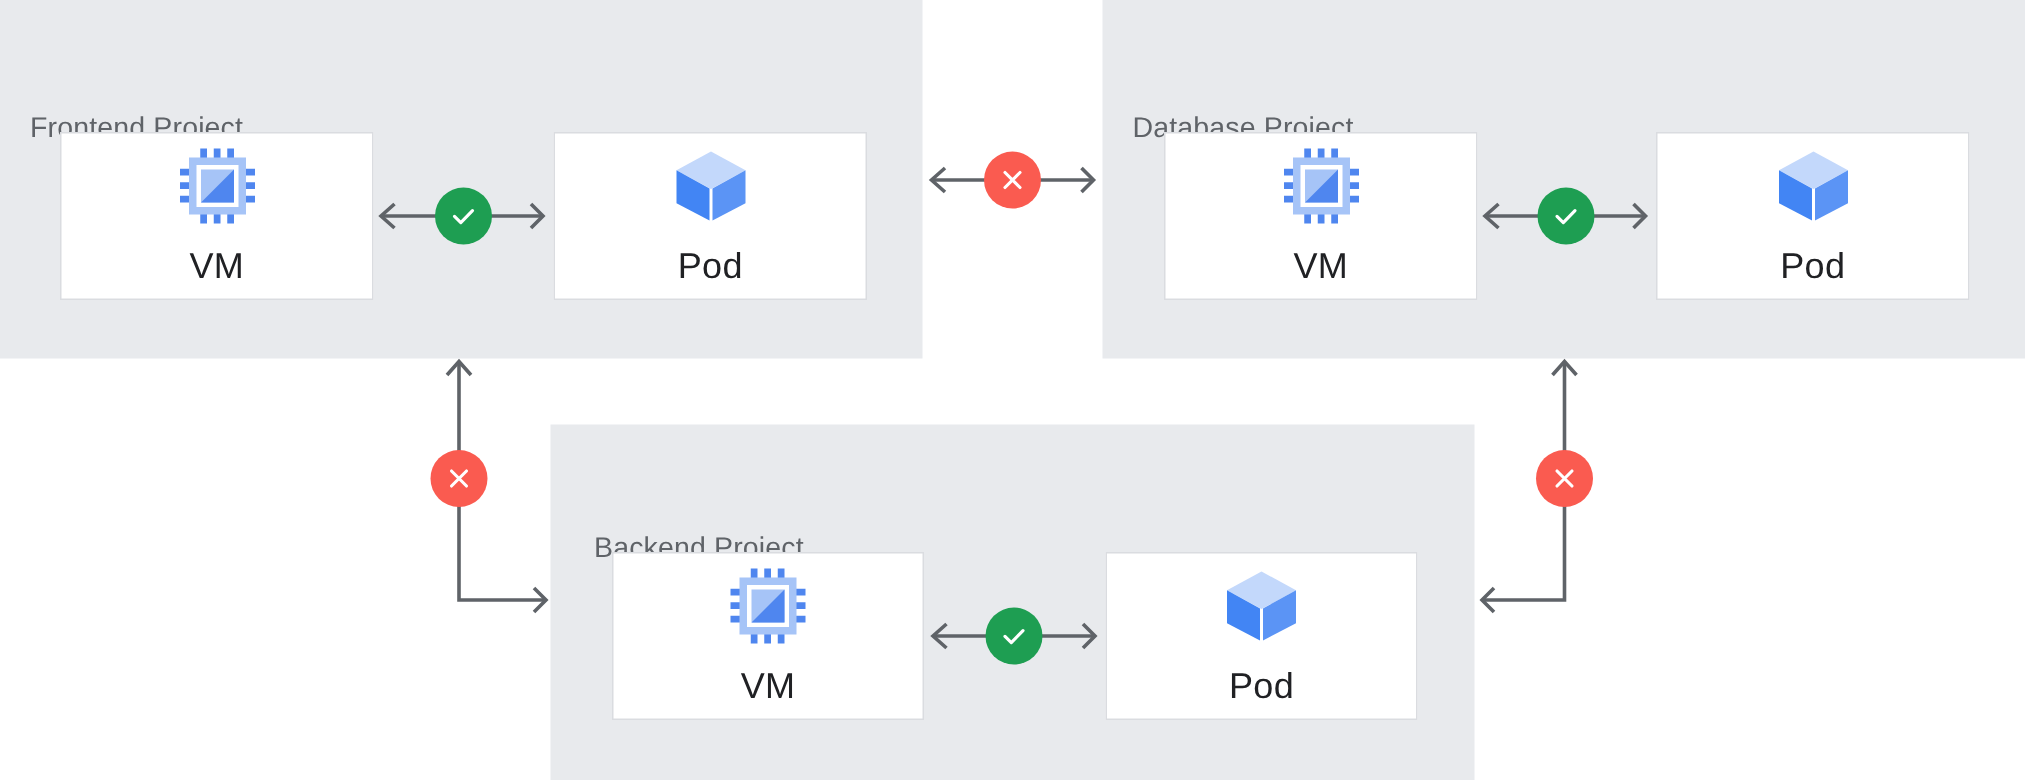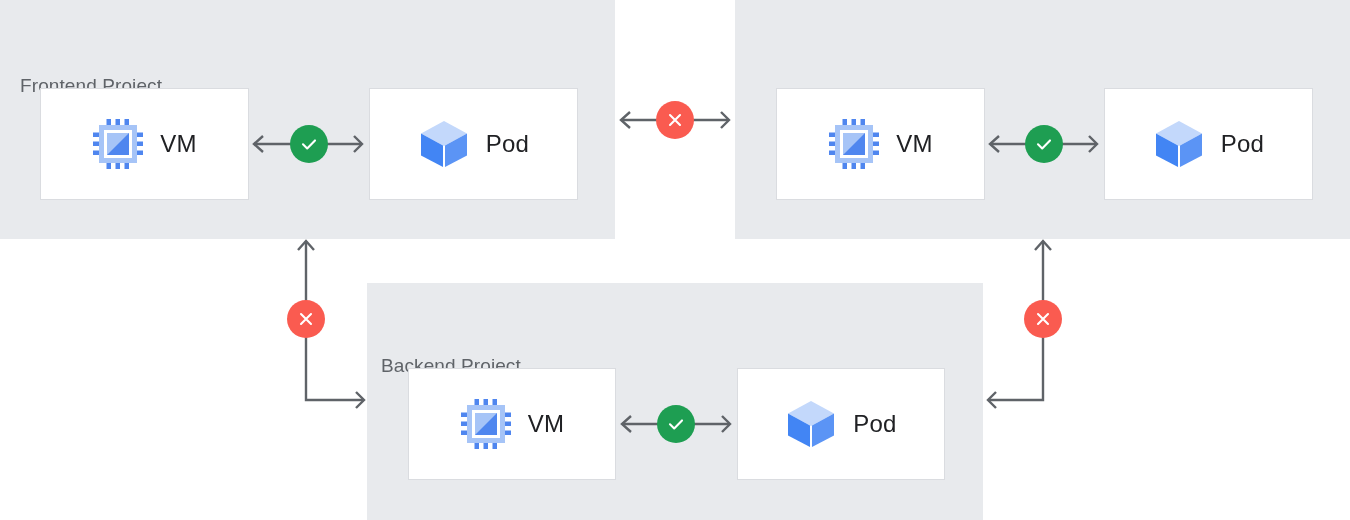--- a/index.html
+++ b/index.html
@@ -41,20 +41,21 @@
     border: 1px solid #dadce0;
     box-sizing: border-box;
     display: flex;
     align-items: center;
     justify-content: center;
   }
   .card-inner {
     display: flex;
     align-items: center;
     gap: 16px;
+    flex-direction: column;
   }
   .card-label {
     font-size: 24px;
     color: #202124;
     letter-spacing: 0.2px;
     line-height: 1;
   }
   .icon-wrap {
     width: 52px;
     height: 52px;
@@ -127,20 +128,21 @@
           <path d="M26 3 L49 15.5 L26 28 L3 15.5 Z" fill="#c3d8fb"></path>
           <path d="M3 15.5 L25 27.6 L25 49 L3 37.5 Z" fill="#4285f4"></path>
           <path d="M27 27.6 L49 15.5 L49 37.5 L27 49 Z" fill="#5b94f5"></path>
         </svg>
       </span>
       <span class="card-label">Pod</span>
     </div>
   </div>
 
   <div class="panel" style="left:735px; top:0px; width:615px; height:239px;"></div>
+  <div class="panel-title" style="left:755px; top:31px;">Database Project</div>
 
   <div class="card" style="left:776px; top:88px; width:209px; height:112px;">
     <div class="card-inner">
       <span class="icon-wrap">
         <svg viewBox="0 0 52 52" aria-hidden="true">
           <g fill="#4f86ef">
             <rect x="14.5" y="1" width="4.5" height="7"></rect>
             <rect x="23.5" y="1" width="4.5" height="7"></rect>
             <rect x="32.5" y="1" width="4.5" height="7"></rect>
             <rect x="14.5" y="44" width="4.5" height="7"></rect>
@@ -170,21 +172,21 @@
           <path d="M26 3 L49 15.5 L26 28 L3 15.5 Z" fill="#c3d8fb"></path>
           <path d="M3 15.5 L25 27.6 L25 49 L3 37.5 Z" fill="#4285f4"></path>
           <path d="M27 27.6 L49 15.5 L49 37.5 L27 49 Z" fill="#5b94f5"></path>
         </svg>
       </span>
       <span class="card-label">Pod</span>
     </div>
   </div>
 
   <div class="panel" style="left:367px; top:283px; width:616px; height:237px;"></div>
-  <div class="panel-title" style="left:381px; top:311px;">Backend Project</div>
+  <div class="panel-title" style="left:396px; top:311px;">Backend Project</div>
 
   <div class="card" style="left:408px; top:368px; width:208px; height:112px;">
     <div class="card-inner">
       <span class="icon-wrap">
         <svg viewBox="0 0 52 52" aria-hidden="true">
           <g fill="#4f86ef">
             <rect x="14.5" y="1" width="4.5" height="7"></rect>
             <rect x="23.5" y="1" width="4.5" height="7"></rect>
             <rect x="32.5" y="1" width="4.5" height="7"></rect>
             <rect x="14.5" y="44" width="4.5" height="7"></rect>

